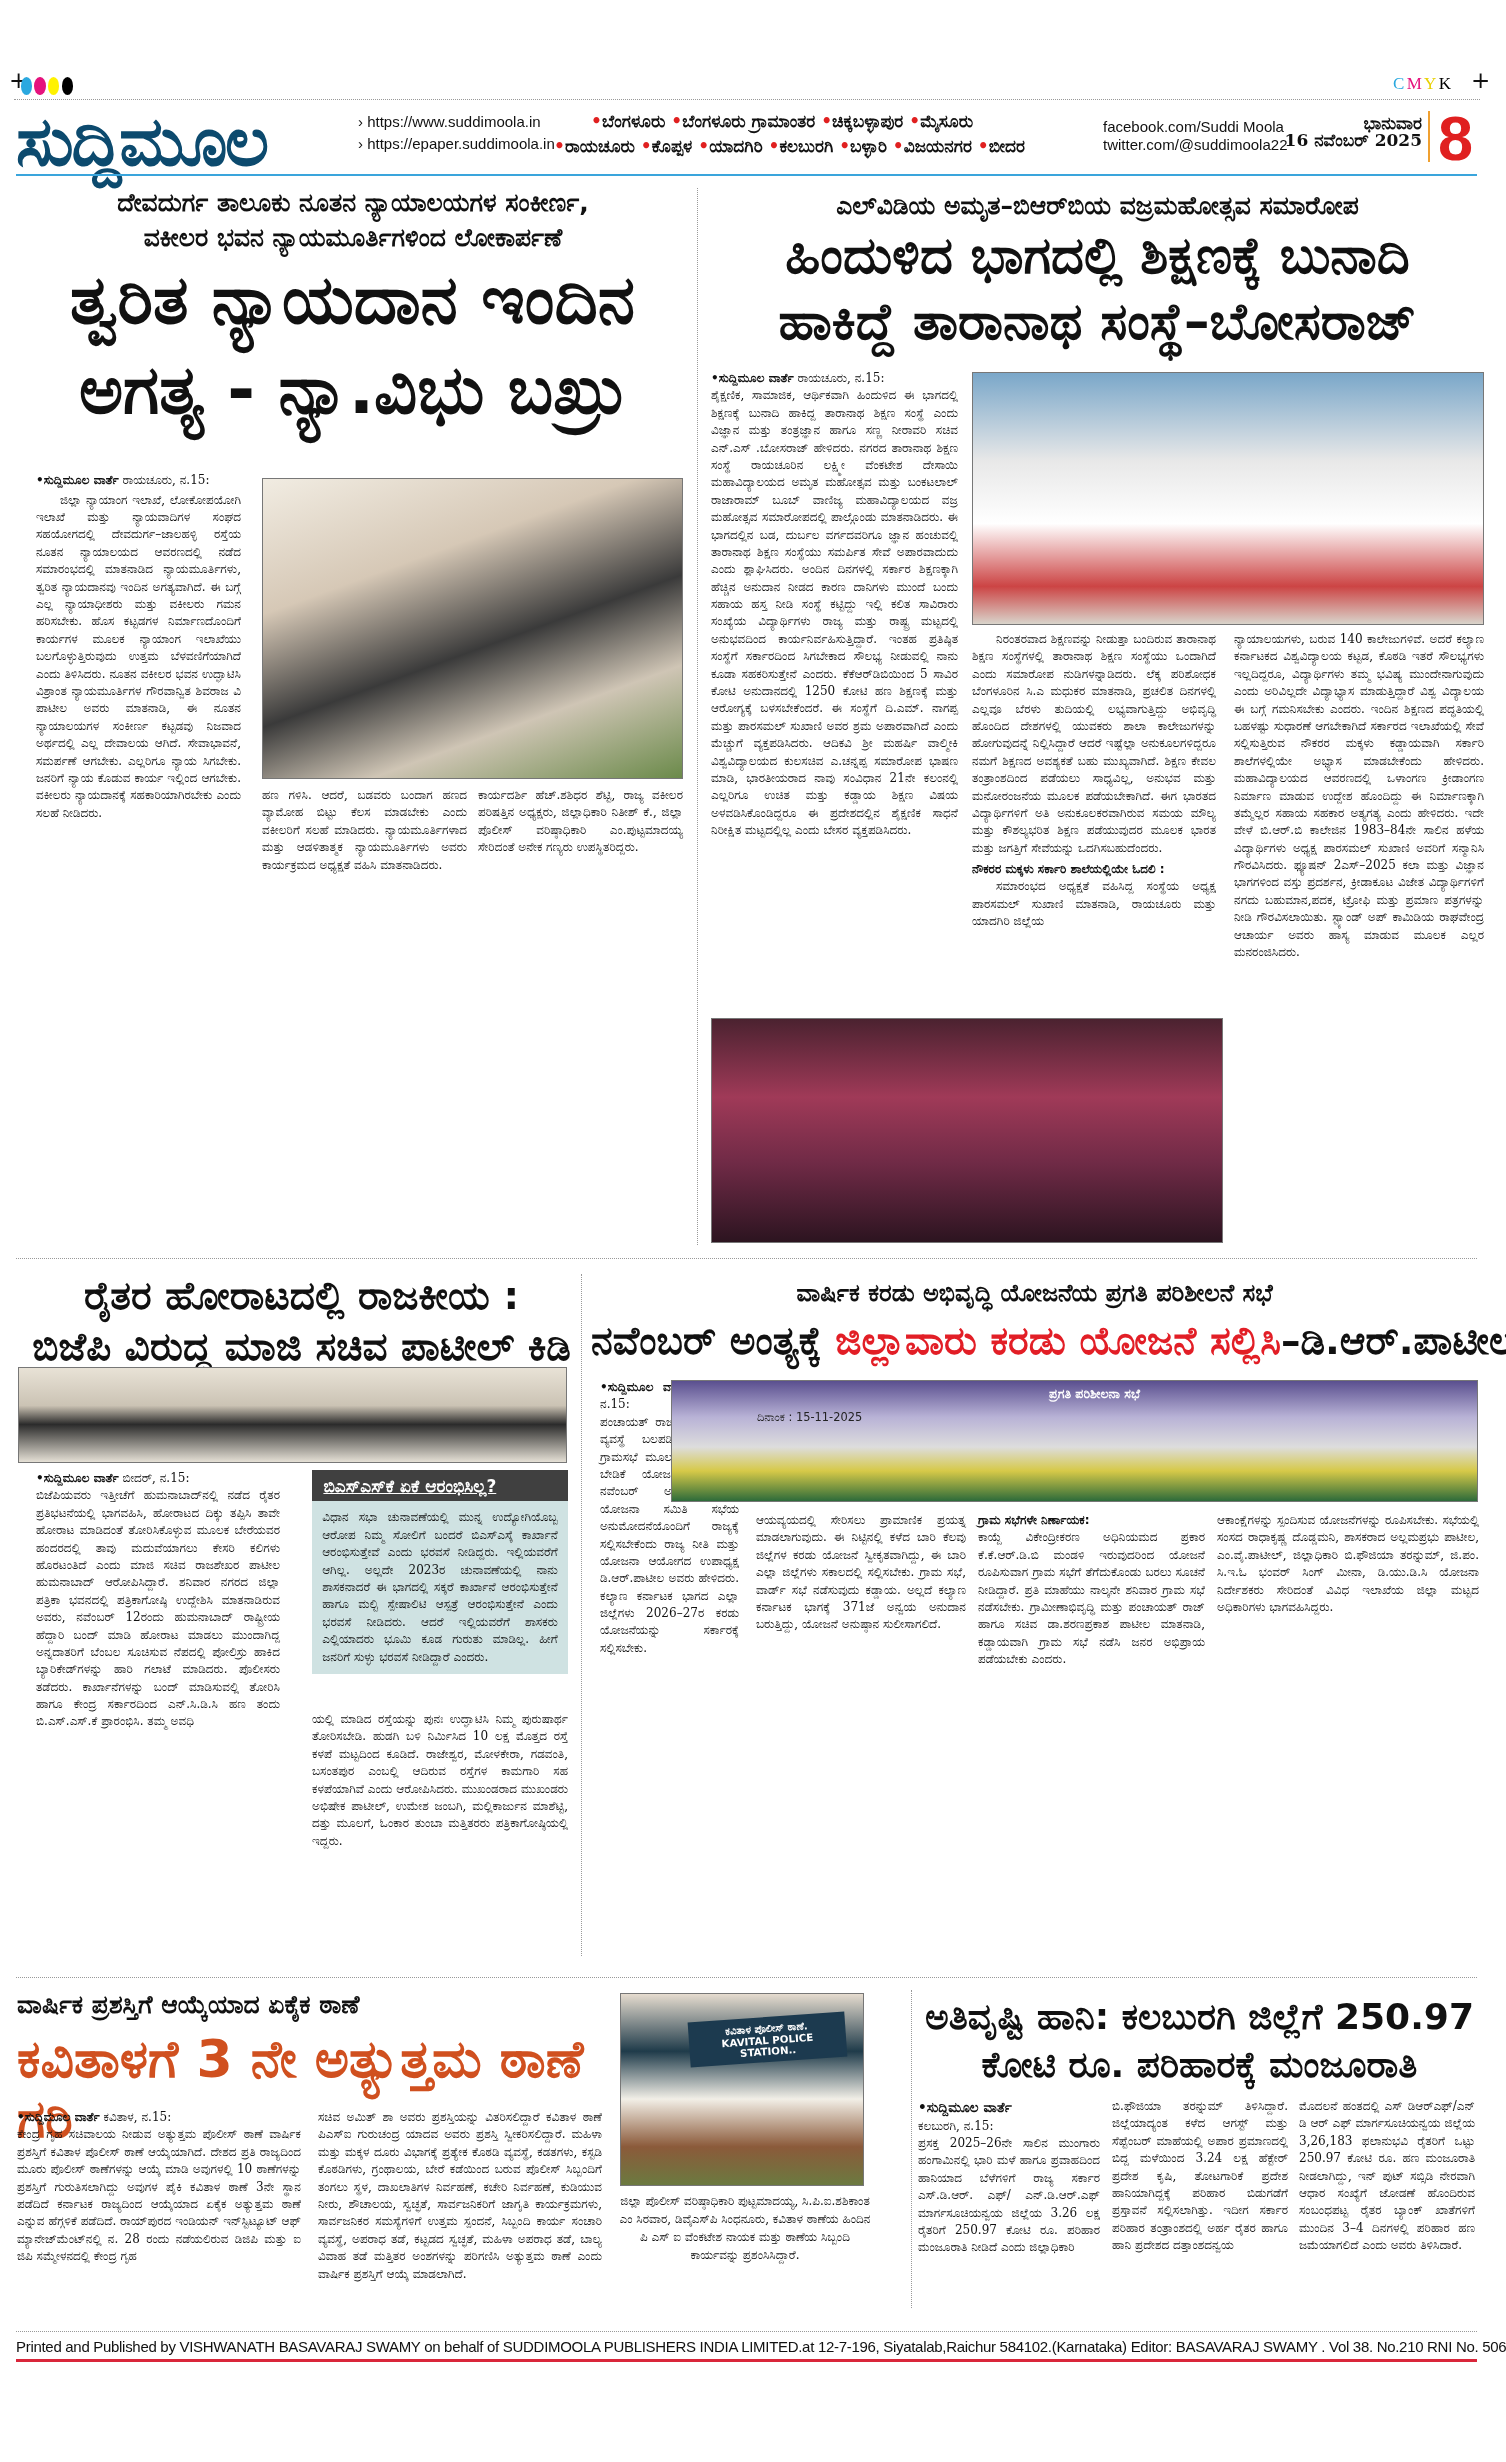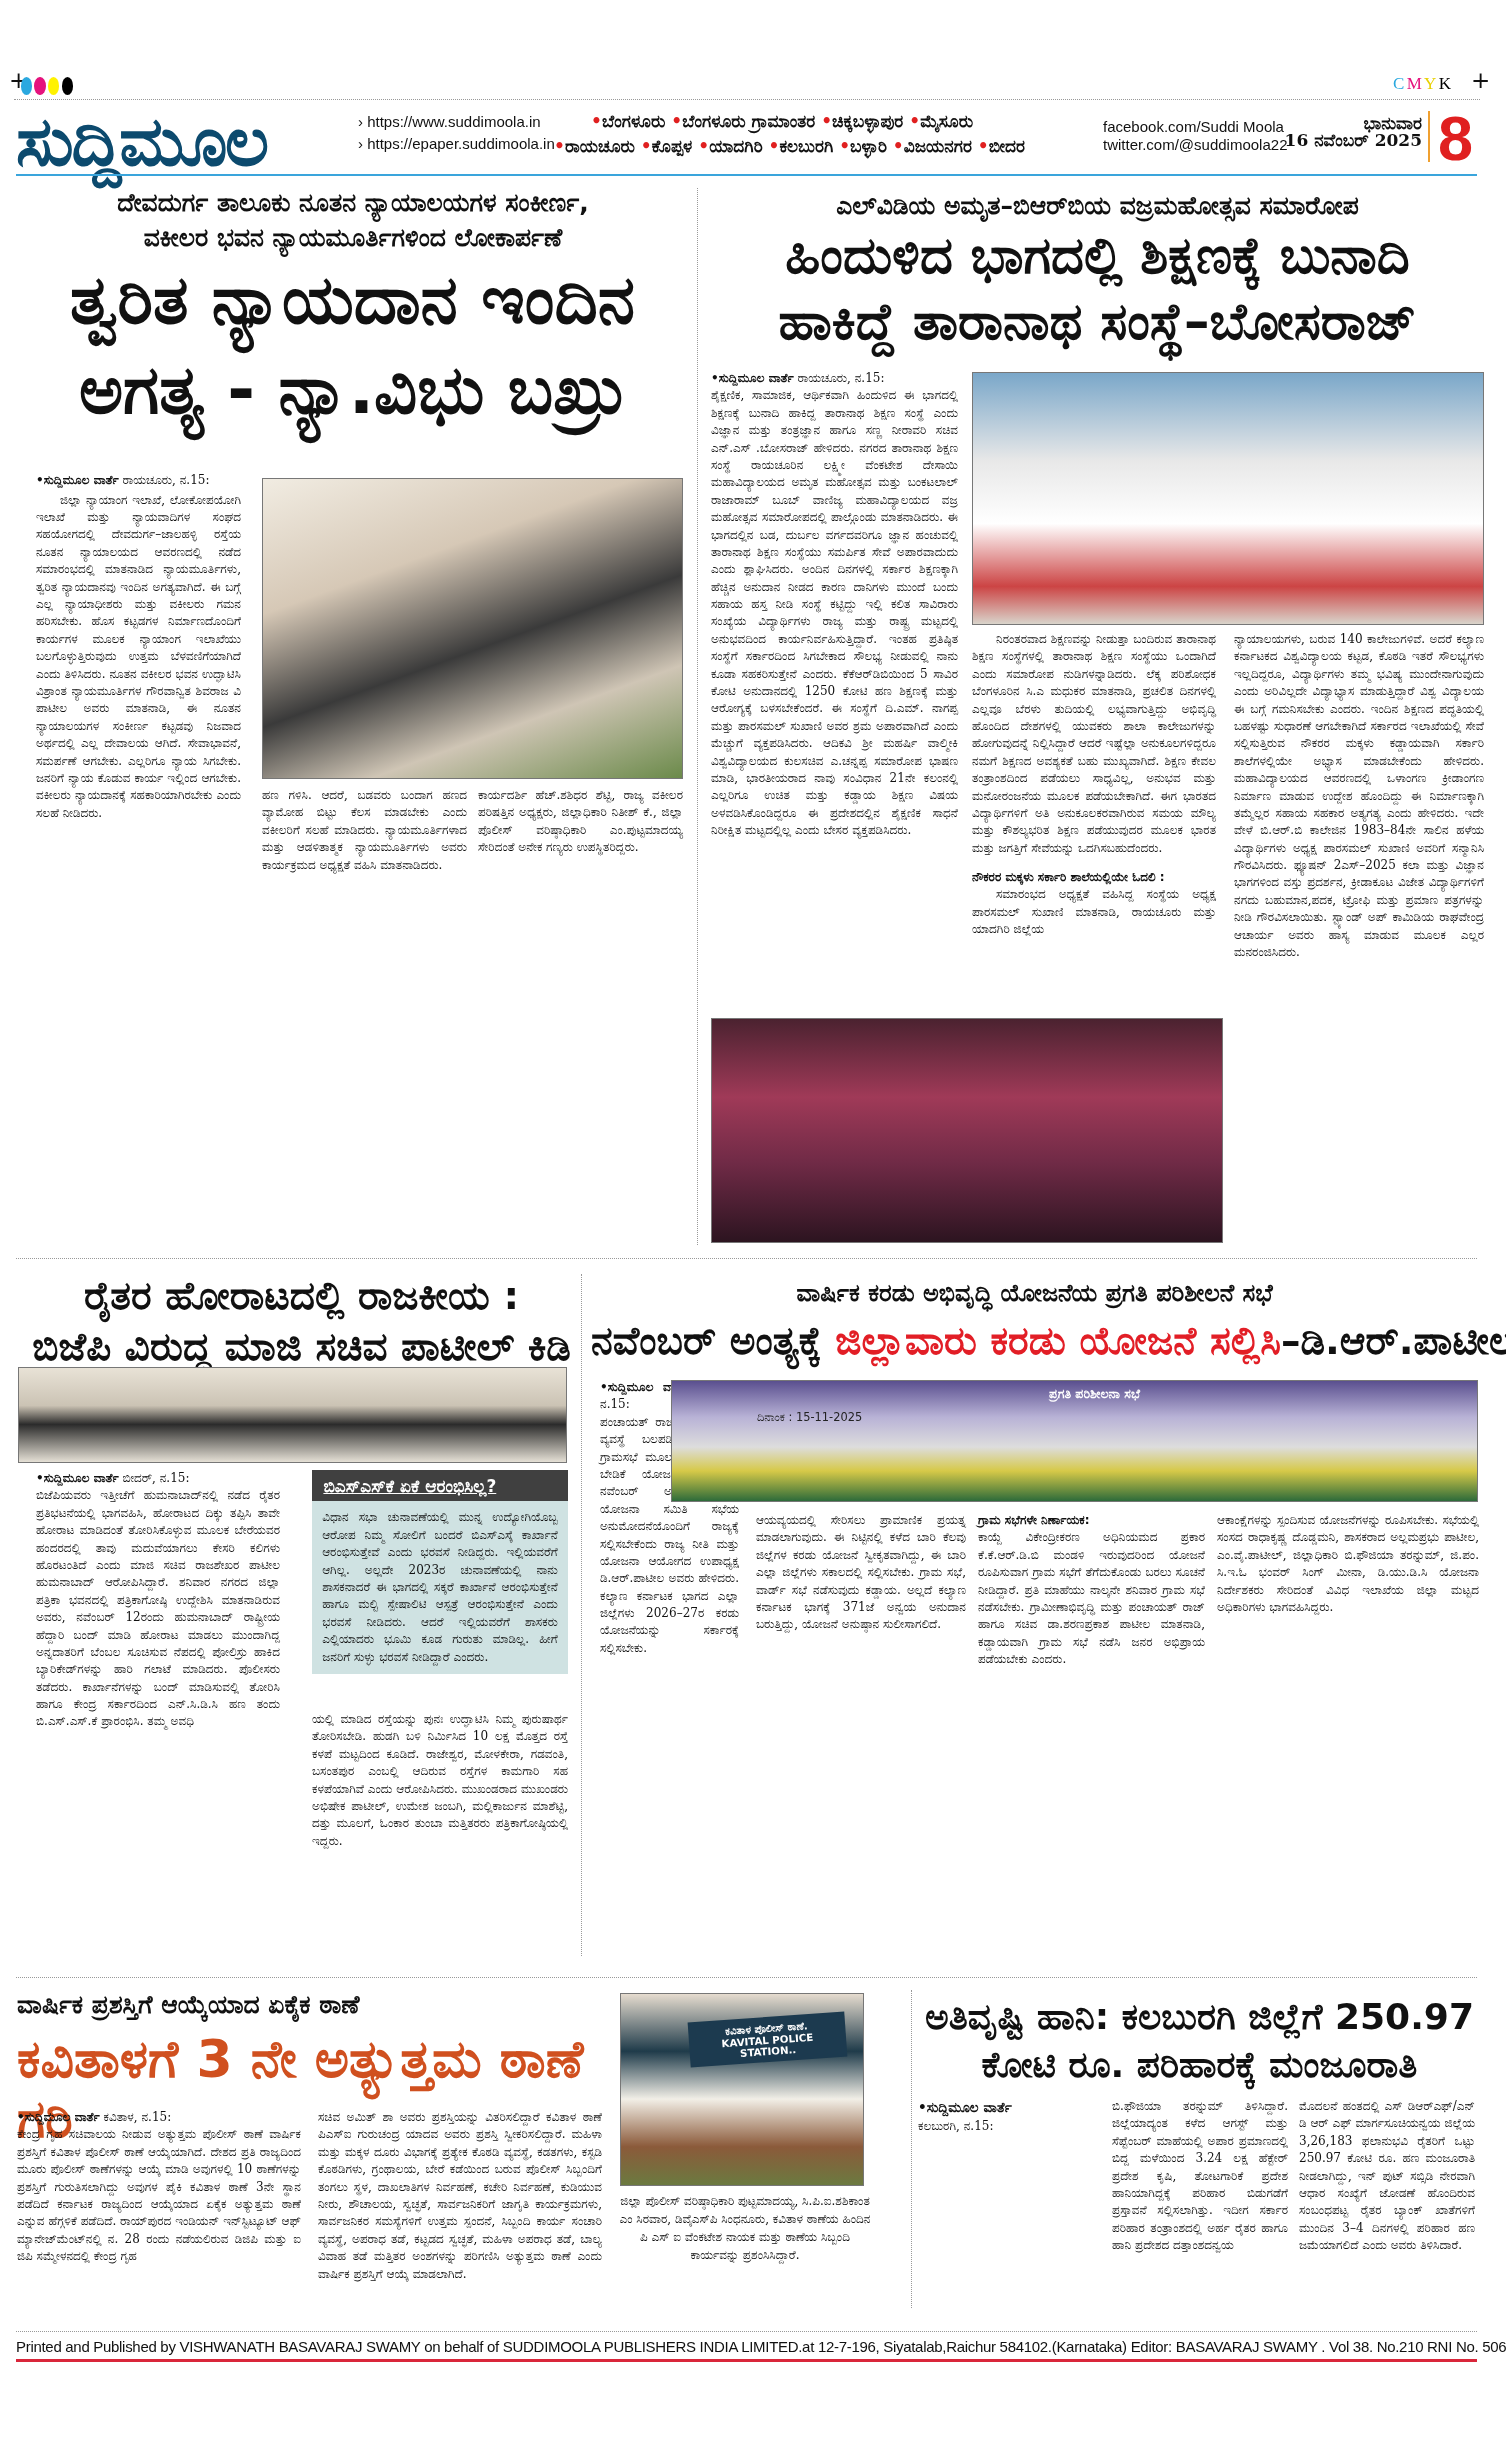--- a/index.html
+++ b/index.html
@@ -108,21 +108,21 @@
   <div class="abs body-text" style="left:711px; top:370px; width:247px;">
     <span class="dateline">•ಸುದ್ದಿಮೂಲ ವಾರ್ತೆ</span>
     <span>ರಾಯಚೂರು, ನ.15:</span>
     <div>ಶೈಕ್ಷಣಿಕ, ಸಾಮಾಜಿಕ, ಆರ್ಥಿಕವಾಗಿ ಹಿಂದುಳಿದ ಈ ಭಾಗದಲ್ಲಿ ಶಿಕ್ಷಣಕ್ಕೆ ಬುನಾದಿ ಹಾಕಿದ್ದ ತಾರಾನಾಥ ಶಿಕ್ಷಣ ಸಂಸ್ಥೆ ಎಂದು ವಿಜ್ಞಾನ ಮತ್ತು ತಂತ್ರಜ್ಞಾನ ಹಾಗೂ ಸಣ್ಣ ನೀರಾವರಿ ಸಚಿವ ಎನ್.ಎಸ್ .ಬೋಸರಾಜ್ ಹೇಳಿದರು. ನಗರದ ತಾರಾನಾಥ ಶಿಕ್ಷಣ ಸಂಸ್ಥೆ ರಾಯಚೂರಿನ ಲಕ್ಷ್ಮೀ ವೆಂಕಟೇಶ ದೇಸಾಯಿ ಮಹಾವಿದ್ಯಾಲಯದ ಅಮೃತ ಮಹೋತ್ಸವ ಮತ್ತು ಬಂಕಟಲಾಲ್ ರಾಜಾರಾಮ್ ಬೂಬ್ ವಾಣಿಜ್ಯ ಮಹಾವಿದ್ಯಾಲಯದ ವಜ್ರ ಮಹೋತ್ಸವ ಸಮಾರೋಪದಲ್ಲಿ ಪಾಲ್ಗೊಂಡು ಮಾತನಾಡಿದರು. ಈ ಭಾಗದಲ್ಲಿನ ಬಡ, ದುರ್ಬಲ ವರ್ಗದವರಿಗೂ ಜ್ಞಾನ ಹಂಚುವಲ್ಲಿ ತಾರಾನಾಥ ಶಿಕ್ಷಣ ಸಂಸ್ಥೆಯು ಸಮರ್ಪಿತ ಸೇವೆ ಅಪಾರವಾದುದು ಎಂದು ಶ್ಲಾಘಿಸಿದರು. ಅಂದಿನ ದಿನಗಳಲ್ಲಿ ಸರ್ಕಾರ ಶಿಕ್ಷಣಕ್ಕಾಗಿ ಹೆಚ್ಚಿನ ಅನುದಾನ ನೀಡದ ಕಾರಣ ದಾನಿಗಳು ಮುಂದೆ ಬಂದು ಸಹಾಯ ಹಸ್ತ ನೀಡಿ ಸಂಸ್ಥೆ ಕಟ್ಟಿದ್ದು ಇಲ್ಲಿ ಕಲಿತ ಸಾವಿರಾರು ಸಂಖ್ಯೆಯ ವಿದ್ಯಾರ್ಥಿಗಳು ರಾಜ್ಯ ಮತ್ತು ರಾಷ್ಟ್ರ ಮಟ್ಟದಲ್ಲಿ ಅನುಭವದಿಂದ ಕಾರ್ಯನಿರ್ವಹಿಸುತ್ತಿದ್ದಾರೆ. ಇಂತಹ ಪ್ರತಿಷ್ಠಿತ ಸಂಸ್ಥೆಗೆ ಸರ್ಕಾರದಿಂದ ಸಿಗಬೇಕಾದ ಸೌಲಭ್ಯ ನೀಡುವಲ್ಲಿ ನಾನು ಕೂಡಾ ಸಹಕರಿಸುತ್ತೇನೆ ಎಂದರು. ಕೆಕೆಆರ್‌ಡಿಬಿಯಿಂದ 5 ಸಾವಿರ ಕೋಟಿ ಅನುದಾನದಲ್ಲಿ 1250 ಕೋಟಿ ಹಣ ಶಿಕ್ಷಣಕ್ಕೆ ಮತ್ತು ಆರೋಗ್ಯಕ್ಕೆ ಬಳಸಬೇಕೆಂದರೆ. ಈ ಸಂಸ್ಥೆಗೆ ದಿ.ಎಮ್. ನಾಗಪ್ಪ ಮತ್ತು ಪಾರಸಮಲ್ ಸುಖಾಣಿ ಅವರ ಶ್ರಮ ಅಪಾರವಾಗಿದೆ ಎಂದು ಮೆಚ್ಚುಗೆ ವ್ಯಕ್ತಪಡಿಸಿದರು. ಆದಿಕವಿ ಶ್ರೀ ಮಹರ್ಷಿ ವಾಲ್ಮೀಕಿ ವಿಶ್ವವಿದ್ಯಾಲಯದ ಕುಲಸಚಿವ ಎ.ಚನ್ನಪ್ಪ ಸಮಾರೋಪ ಭಾಷಣ ಮಾಡಿ, ಭಾರತೀಯರಾದ ನಾವು ಸಂವಿಧಾನ 21ನೇ ಕಲಂನಲ್ಲಿ ಎಲ್ಲರಿಗೂ ಉಚಿತ ಮತ್ತು ಕಡ್ಡಾಯ ಶಿಕ್ಷಣ ವಿಷಯ ಅಳವಡಿಸಿಕೊಂಡಿದ್ದರೂ ಈ ಪ್ರದೇಶದಲ್ಲಿನ ಶೈಕ್ಷಣಿಕ ಸಾಧನೆ ನಿರೀಕ್ಷಿತ ಮಟ್ಟದಲ್ಲಿಲ್ಲ ಎಂದು ಬೇಸರ ವ್ಯಕ್ತಪಡಿಸಿದರು.</div>
   </div>
 
   <div class="abs photo photo-speaker" style="left:972px; top:372px; width:512px; height:253px;"></div>
 
   <div class="abs body-text" style="left:972px; top:631px; width:244px;">
     <div style="text-indent:2em;">ನಿರಂತರವಾದ ಶಿಕ್ಷಣವನ್ನು ನೀಡುತ್ತಾ ಬಂದಿರುವ ತಾರಾನಾಥ ಶಿಕ್ಷಣ ಸಂಸ್ಥೆಗಳಲ್ಲಿ ತಾರಾನಾಥ ಶಿಕ್ಷಣ ಸಂಸ್ಥೆಯು ಒಂದಾಗಿದೆ ಎಂದು ಸಮಾರೋಪ ನುಡಿಗಳನ್ನಾಡಿದರು. ಲೆಕ್ಕ ಪರಿಶೋಧಕ ಬೆಂಗಳೂರಿನ ಸಿ.ಎ ಮಧುಕರ ಮಾತನಾಡಿ, ಪ್ರಚಲಿತ ದಿನಗಳಲ್ಲಿ ಎಲ್ಲವೂ ಬೆರಳು ತುದಿಯಲ್ಲಿ ಲಭ್ಯವಾಗುತ್ತಿದ್ದು ಅಭಿವೃದ್ಧಿ ಹೊಂದಿದ ದೇಶಗಳಲ್ಲಿ ಯುವಕರು ಶಾಲಾ ಕಾಲೇಜುಗಳನ್ನು ಹೋಗುವುದನ್ನೆ ನಿಲ್ಲಿಸಿದ್ದಾರೆ ಆದರೆ ಇಷ್ಟೆಲ್ಲಾ ಅನುಕೂಲಗಳಿದ್ದರೂ ನಮಗೆ ಶಿಕ್ಷಣದ ಅವಶ್ಯಕತೆ ಬಹು ಮುಖ್ಯವಾಗಿದೆ. ಶಿಕ್ಷಣ ಕೇವಲ ತಂತ್ರಾಂಶದಿಂದ ಪಡೆಯಲು ಸಾಧ್ಯವಿಲ್ಲ, ಅನುಭವ ಮತ್ತು ಮನೋರಂಜನೆಯ ಮೂಲಕ ಪಡೆಯಬೇಕಾಗಿದೆ. ಈಗ ಭಾರತದ ವಿದ್ಯಾರ್ಥಿಗಳಿಗೆ ಅತಿ ಅನುಕೂಲಕರವಾಗಿರುವ ಸಮಯ ಮೌಲ್ಯ ಮತ್ತು ಕೌಶಲ್ಯಭರಿತ ಶಿಕ್ಷಣ ಪಡೆಯುವುದರ ಮೂಲಕ ಭಾರತ ಮತ್ತು ಜಗತ್ತಿಗೆ ಸೇವೆಯನ್ನು ಒದಗಿಸಬಹುದೆಂದರು.</div>
-    <div class="subhead-bold" style="margin-top:12px;">ನೌಕರರ ಮಕ್ಕಳು ಸರ್ಕಾರಿ ಶಾಲೆಯಲ್ಲಿಯೇ ಓದಲಿ :</div>
+    <div class="subhead-bold" style="margin-top:4px;">ನೌಕರರ ಮಕ್ಕಳು ಸರ್ಕಾರಿ ಶಾಲೆಯಲ್ಲಿಯೇ ಓದಲಿ :</div>
     <div style="text-indent:2em;">ಸಮಾರಂಭದ ಅಧ್ಯಕ್ಷತೆ ವಹಿಸಿದ್ದ ಸಂಸ್ಥೆಯ ಅಧ್ಯಕ್ಷ ಪಾರಸಮಲ್ ಸುಖಾಣಿ ಮಾತನಾಡಿ, ರಾಯಚೂರು ಮತ್ತು ಯಾದಗಿರಿ ಜಿಲ್ಲೆಯ</div>
   </div>
   <div class="abs body-text" style="left:1234px; top:631px; width:250px;">ನ್ಯಾಯಾಲಯಗಳು, ಬರುವ 140 ಕಾಲೇಜುಗಳಿವೆ. ಅದರೆ ಕಲ್ಯಾಣ ಕರ್ನಾಟಕದ ವಿಶ್ವವಿದ್ಯಾಲಯ ಕಟ್ಟಡ, ಕೊಠಡಿ ಇತರೆ ಸೌಲಭ್ಯಗಳು ಇಲ್ಲದಿದ್ದರೂ, ವಿದ್ಯಾರ್ಥಿಗಳು ತಮ್ಮ ಭವಿಷ್ಯ ಮುಂದೇನಾಗುವುದು ಎಂದು ಅರಿವಿಲ್ಲದೇ ವಿದ್ಯಾಭ್ಯಾಸ ಮಾಡುತ್ತಿದ್ದಾರೆ ವಿಶ್ವ ವಿದ್ಯಾಲಯ ಈ ಬಗ್ಗೆ ಗಮನಿಸಬೇಕು ಎಂದರು. ಇಂದಿನ ಶಿಕ್ಷಣದ ಪದ್ಧತಿಯಲ್ಲಿ ಬಹಳಷ್ಟು ಸುಧಾರಣೆ ಆಗಬೇಕಾಗಿದೆ ಸರ್ಕಾರದ ಇಲಾಖೆಯಲ್ಲಿ ಸೇವೆ ಸಲ್ಲಿಸುತ್ತಿರುವ ನೌಕರರ ಮಕ್ಕಳು ಕಡ್ಡಾಯವಾಗಿ ಸರ್ಕಾರಿ ಶಾಲೆಗಳಲ್ಲಿಯೇ ಅಭ್ಯಾಸ ಮಾಡಬೇಕೆಂದು ಹೇಳಿದರು. ಮಹಾವಿದ್ಯಾಲಯದ ಆವರಣದಲ್ಲಿ ಒಳಾಂಗಣ ಕ್ರೀಡಾಂಗಣ ನಿರ್ಮಾಣ ಮಾಡುವ ಉದ್ದೇಶ ಹೊಂದಿದ್ದು ಈ ನಿರ್ಮಾಣಕ್ಕಾಗಿ ತಮ್ಮೆಲ್ಲರ ಸಹಾಯ ಸಹಕಾರ ಅತ್ಯಗತ್ಯ ಎಂದು ಹೇಳಿದರು. ಇದೇ ವೇಳೆ ಬಿ.ಆರ್.ಬಿ ಕಾಲೇಜಿನ 1983–84ನೇ ಸಾಲಿನ ಹಳೆಯ ವಿದ್ಯಾರ್ಥಿಗಳು ಅಧ್ಯಕ್ಷ ಪಾರಸಮಲ್ ಸುಖಾಣಿ ಅವರಿಗೆ ಸನ್ಮಾನಿಸಿ ಗೌರವಿಸಿದರು. ಫ್ಯೂಷನ್ 2ಎಸ್–2025 ಕಲಾ ಮತ್ತು ವಿಜ್ಞಾನ ಭಾಗಗಳಿಂದ ವಸ್ತು ಪ್ರದರ್ಶನ, ಕ್ರೀಡಾಕೂಟ ವಿಜೇತ ವಿದ್ಯಾರ್ಥಿಗಳಿಗೆ ನಗದು ಬಹುಮಾನ,ಪದಕ, ಟ್ರೋಫಿ ಮತ್ತು ಪ್ರಮಾಣ ಪತ್ರಗಳನ್ನು ನೀಡಿ ಗೌರವಿಸಲಾಯಿತು. ಸ್ಟ್ಯಾಂಡ್ ಅಪ್ ಕಾಮಿಡಿಯ ರಾಘವೇಂದ್ರ ಆಚಾರ್ಯ ಅವರು ಹಾಸ್ಯ ಮಾಡುವ ಮೂಲಕ ಎಲ್ಲರ ಮನರಂಜಿಸಿದರು.</div>
 
   <div class="abs photo photo-stage" style="left:711px; top:1018px; width:512px; height:225px;"></div>
 </section>
 
 <div class="abs dotted-h" style="left:16px; top:1258px; width:1461px;"></div>
 
 <section>
@@ -194,20 +194,21 @@
 
 <div class="abs dotted-v" style="left:911px; top:1990px; height:318px;"></div>
 
 <section>
   <h1 class="abs headline" style="left:921px; top:1996px; width:557px; font-size:36px;">ಅತಿವೃಷ್ಟಿ ಹಾನಿ: ಕಲಬುರಗಿ ಜಿಲ್ಲೆಗೆ 250.97</h1>
   <h1 class="abs headline" style="left:921px; top:2044px; width:557px; font-size:36px;">ಕೋಟಿ ರೂ. ಪರಿಹಾರಕ್ಕೆ ಮಂಜೂರಾತಿ</h1>
 
   <div class="abs body-text" style="left:918px; top:2098px; width:182px;">
     <div class="dateline" style="font-size:13.6px;">•ಸುದ್ದಿಮೂಲ ವಾರ್ತೆ</div>
     <div>ಕಲಬುರಗಿ, ನ.15:</div>
+    <div>ಪ್ರಸಕ್ತ 2025–26ನೇ ಸಾಲಿನ ಮುಂಗಾರು ಹಂಗಾಮಿನಲ್ಲಿ ಭಾರಿ ಮಳೆ ಹಾಗೂ ಪ್ರವಾಹದಿಂದ ಹಾನಿಯಾದ ಬೆಳೆಗಳಿಗೆ ರಾಜ್ಯ ಸರ್ಕಾರ ಎಸ್.ಡಿ.ಆರ್. ಎಫ್/ ಎನ್.ಡಿ.ಆರ್.ಎಫ್ ಮಾರ್ಗಸೂಚಿಯನ್ವಯ ಜಿಲ್ಲೆಯ 3.26 ಲಕ್ಷ ರೈತರಿಗೆ 250.97 ಕೋಟಿ ರೂ. ಪರಿಹಾರ ಮಂಜೂರಾತಿ ನೀಡಿದೆ ಎಂದು ಜಿಲ್ಲಾಧಿಕಾರಿ</div>
   </div>
   <div class="abs body-text" style="left:1112px; top:2098px; width:176px;">ಬಿ.ಫೌಜಿಯಾ ತರನ್ನುಮ್ ತಿಳಿಸಿದ್ದಾರೆ. ಜಿಲ್ಲೆಯಾದ್ಯಂತ ಕಳೆದ ಆಗಸ್ಟ್ ಮತ್ತು ಸೆಪ್ಟೆಂಬರ್ ಮಾಹೆಯಲ್ಲಿ ಅಪಾರ ಪ್ರಮಾಣದಲ್ಲಿ ಬಿದ್ದ ಮಳೆಯಿಂದ 3.24 ಲಕ್ಷ ಹೆಕ್ಟೇರ್ ಪ್ರದೇಶ ಕೃಷಿ, ತೋಟಗಾರಿಕೆ ಪ್ರದೇಶ ಹಾನಿಯಾಗಿದ್ದಕ್ಕೆ ಪರಿಹಾರ ಬಿಡುಗಡೆಗೆ ಪ್ರಸ್ತಾವನೆ ಸಲ್ಲಿಸಲಾಗಿತ್ತು. ಇದೀಗ ಸರ್ಕಾರ ಪರಿಹಾರ ತಂತ್ರಾಂಶದಲ್ಲಿ ಅರ್ಹ ರೈತರ ಹಾಗೂ ಹಾನಿ ಪ್ರದೇಶದ ದತ್ತಾಂಶದನ್ವಯ</div>
   <div class="abs body-text" style="left:1299px; top:2098px; width:176px;">ಮೊದಲನೆ ಹಂತದಲ್ಲಿ ಎಸ್ ಡಿಆರ್‌ಎಫ್/ಎನ್ ಡಿ ಆರ್ ಎಫ್ ಮಾರ್ಗಸೂಚಿಯನ್ವಯ ಜಿಲ್ಲೆಯ 3,26,183 ಫಲಾನುಭವಿ ರೈತರಿಗೆ ಒಟ್ಟು 250.97 ಕೋಟಿ ರೂ. ಹಣ ಮಂಜೂರಾತಿ ನೀಡಲಾಗಿದ್ದು, ಇನ್ ಪುಟ್ ಸಬ್ಸಿಡಿ ನೇರವಾಗಿ ಆಧಾರ ಸಂಖ್ಯೆಗೆ ಜೋಡಣೆ ಹೊಂದಿರುವ ಸಂಬಂಧಪಟ್ಟ ರೈತರ ಬ್ಯಾಂಕ್ ಖಾತೆಗಳಿಗೆ ಮುಂದಿನ 3–4 ದಿನಗಳಲ್ಲಿ ಪರಿಹಾರ ಹಣ ಜಮೆಯಾಗಲಿದೆ ಎಂದು ಅವರು ತಿಳಿಸಿದಾರೆ.</div>
 </section>
 
 <div class="abs dotted-h" style="left:16px; top:2331px; width:1461px;"></div>
 <footer class="abs footer-text" style="left:16px; top:2338px; width:1461px; font-size:15px; letter-spacing:-0.3px;">Printed and Published by VISHWANATH BASAVARAJ SWAMY  on behalf  of SUDDIMOOLA PUBLISHERS INDIA LIMITED.at 12-7-196, Siyatalab,Raichur 584102.(Karnataka)  Editor: BASAVARAJ SWAMY .  Vol  38.   No.210  RNI No. 50620/88, M : 9980510306</footer>
 <div class="abs red-rule" style="left:16px; top:2359px; width:1461px;"></div>
 
 

